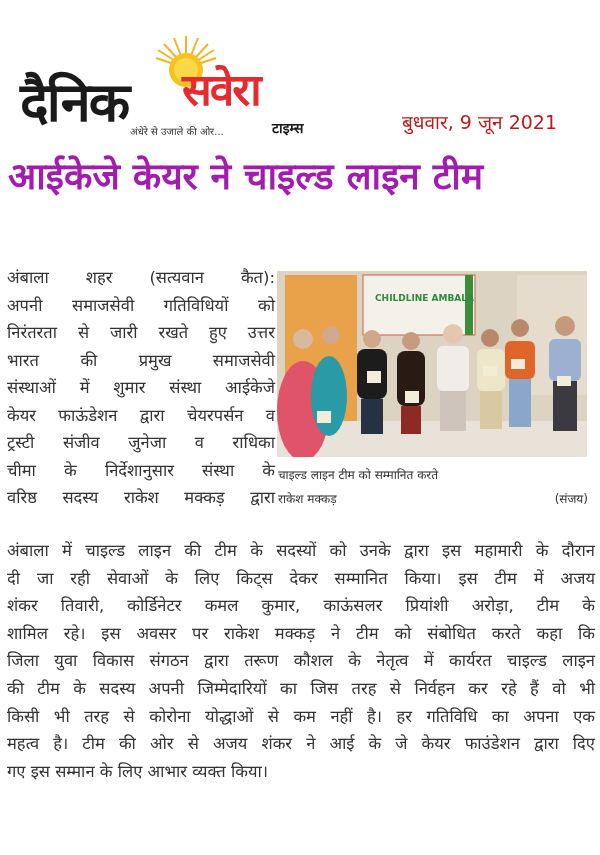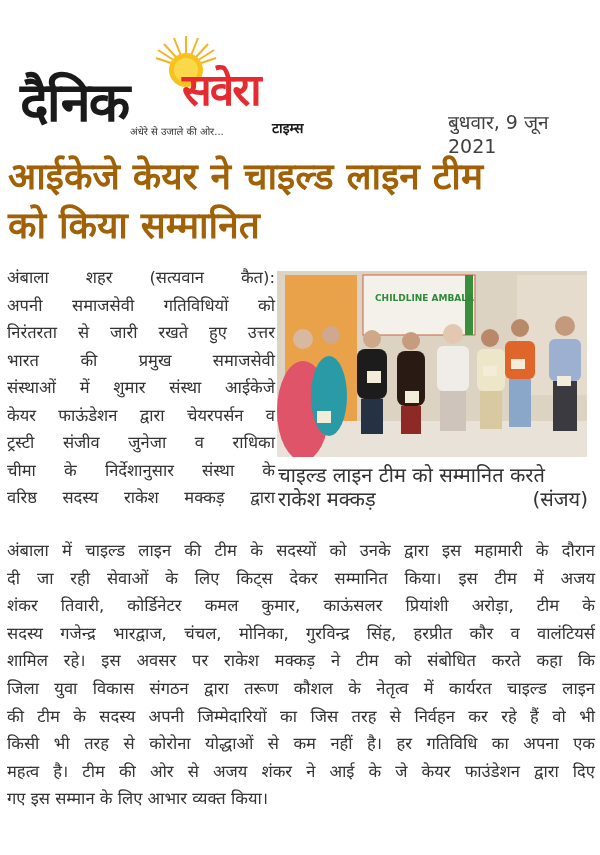--- a/index.html
+++ b/index.html
@@ -14,36 +14,36 @@
   .logo-black {
     position: absolute; left: 10px; top: 38px; font-size: 54px; font-weight: bold;
     color: #1a1a1a; line-height: 1; letter-spacing: -2px; margin-top: 8px;
   }
   .logo-red {
     position: absolute; left: 172px; top: 38px; font-size: 44px; font-weight: bold;
     color: #e52b30; line-height: 1; letter-spacing: -2px;
   }
   .tagline { position: absolute; left: 120px; top: 94px; font-size: 10px; color: #333; }
   .logo-times { position: absolute; left: 262px; top: 88px; font-size: 14px; font-weight: bold; color: #1a1a1a; }
-  .dateline { position: absolute; left: 402px; top: 109px; font-size: 19px; color: #404040; margin-left: 46px; }
+  .dateline { position: absolute; left: 402px; top: 109px; font-size: 19px; color: #b91c1c; }
   .headline {
     position: absolute; left: 8px; top: 152px; width: 585px;
-    font-size: 37px; font-weight: bold; line-height: 49px; color: #a16207;
+    font-size: 37px; font-weight: bold; line-height: 49px; color: #a21caf;
   }
   .col-text {
     position: absolute; left: 7px; top: 264px; width: 268px;
     font-size: 16.5px; line-height: 27.5px; color: #333; text-align: justify;
   }
   .col-text .line { display: block; white-space: nowrap; text-align-last: justify; text-align: justify; }
   .photo {
     position: absolute; left: 277px; top: 271px; width: 310px; height: 186px; overflow: hidden;
     background: #d9cfc0;
   }
   .caption {
-    position: absolute; left: 278px; top: 463px; width: 310px; font-size: 20px;
+    position: absolute; left: 278px; top: 463px; width: 310px; font-size: 12px;
     line-height: 24px; color: #333;
   }
   .caption .row { display: flex; justify-content: space-between; white-space: nowrap; }
   .body-text {
     position: absolute; left: 7px; top: 537px; width: 588px;
     font-size: 16.5px; line-height: 27.6px; color: #333;
   }
   .body-text .line { display: block; white-space: nowrap; text-align: justify; text-align-last: justify; }
   .body-text .line.last { text-align-last: left; }
 </style>
@@ -70,21 +70,20 @@
     <span class="logo-black">दैनिक</span>
     <span class="logo-red">सवेरा</span>
     <span class="tagline">अंधेरे से उजाले की ओर...</span>
     <span class="logo-times">टाइम्स</span>
   </div>
   <div class="dateline">बुधवार, 9 जून 2021</div>
 </div>
 
 <h1 class="headline" style="margin:0;">
   <span style="display:block">आईकेजे केयर ने चाइल्ड लाइन टीम</span>
-  <span style="display:block">को किया सम्मानित</span>
 </h1>
 
 <div class="col-text">
   <span class="line">अंबाला शहर (सत्यवान कैत):</span>
   <span class="line">अपनी समाजसेवी गतिविधियों को</span>
   <span class="line">निरंतरता से जारी रखते हुए उत्तर</span>
   <span class="line">भारत की प्रमुख समाजसेवी</span>
   <span class="line">संस्थाओं में शुमार संस्था आईकेजे</span>
   <span class="line">केयर फाऊंडेशन द्वारा चेयरपर्सन व</span>
   <span class="line">ट्रस्टी संजीव जुनेजा व राधिका</span>
@@ -144,20 +143,19 @@
   <div class="row">
     <span>राकेश मक्कड़</span>
     <span>(संजय)</span>
   </div>
 </div>
 
 <div class="body-text">
   <span class="line">अंबाला में चाइल्ड लाइन की टीम के सदस्यों को उनके द्वारा इस महामारी के दौरान</span>
   <span class="line">दी जा रही सेवाओं के लिए किट्स देकर सम्मानित किया। इस टीम में अजय</span>
   <span class="line">शंकर तिवारी, कोर्डिनेटर कमल कुमार, काऊंसलर प्रियांशी अरोड़ा, टीम के</span>
-  <span class="line">सदस्य गजेन्द्र भारद्वाज, चंचल, मोनिका, गुरविन्द्र सिंह, हरप्रीत कौर व वालंटियर्स</span>
   <span class="line">शामिल रहे। इस अवसर पर राकेश मक्कड़ ने टीम को संबोधित करते कहा कि</span>
   <span class="line">जिला युवा विकास संगठन द्वारा तरूण कौशल के नेतृत्व में कार्यरत चाइल्ड लाइन</span>
   <span class="line">की टीम के सदस्य अपनी जिम्मेदारियों का जिस तरह से निर्वहन कर रहे हैं वो भी</span>
   <span class="line">किसी भी तरह से कोरोना योद्धाओं से कम नहीं है। हर गतिविधि का अपना एक</span>
   <span class="line">महत्व है। टीम की ओर से अजय शंकर ने आई के जे केयर फाउंडेशन द्वारा दिए</span>
   <span class="line last">गए इस सम्मान के लिए आभार व्यक्त किया।</span>
 </div>
 
 </body></html>

